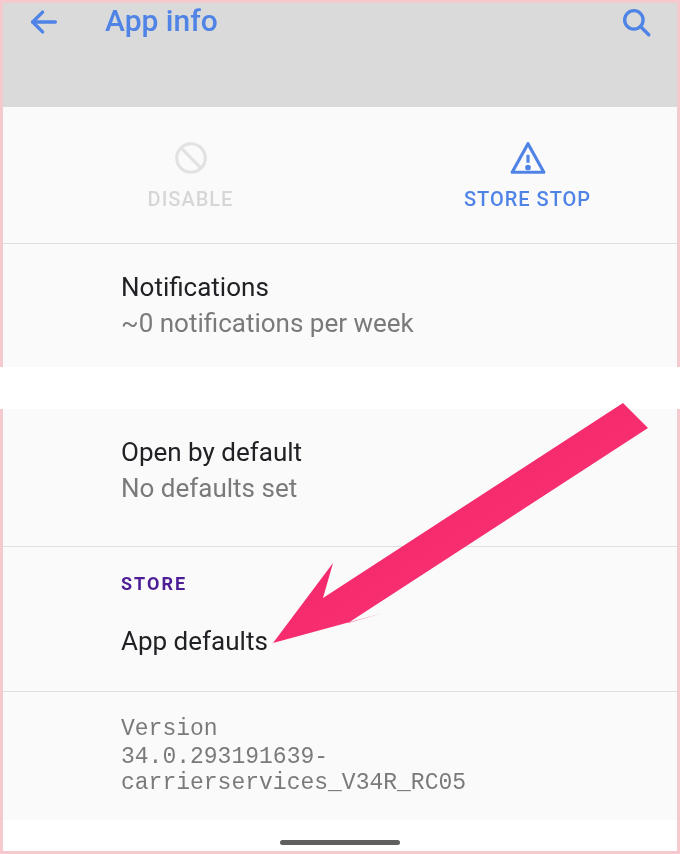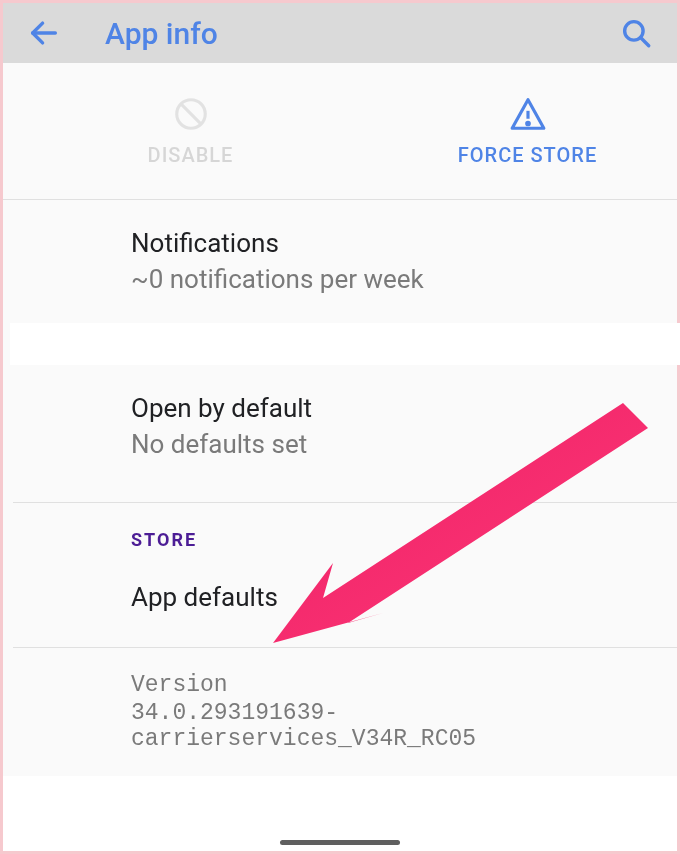--- a/index.html
+++ b/index.html
@@ -12,24 +12,23 @@
     overflow: hidden;
   }
   .frame {
     width: 680px;
     height: 854px;
     border: 3px solid #f6c9ce;
     position: relative;
     background: #fff;
   }
   .header {
-    height: 60px;
+    height: 104px;
     background: #dadada;
     display: flex;
-    align-items: center;
     padding: 0 22px;
   }
   .back-icon {
     width: 38px; height: 38px;
     display: inline-flex;
     align-items: center;
     justify-content: center;
     color: #4f84e6;
     cursor: pointer;
     margin-right: 42px;
@@ -71,21 +70,20 @@
     letter-spacing: 1px;
   }
   .action-btn.disabled .action-label { color: #9e9e9e; }
   .action-btn.active .action-label { color: #4f84e6; }
   .action-icon { width: 38px; height: 38px; display:flex; align-items:center; justify-content:center;}
   .action-btn.active .action-icon { color: #4f84e6; }
   .action-btn.disabled .action-icon { color: #bdbdbd; }
 
   .list {
     background: #fafafa;
-    padding-left: 10px;
   }
   .list-item {
     padding: 28px 22px 28px 118px;
     border-bottom: 1px solid transparent;
     cursor: pointer;
   }
   .list-item .primary {
     font-size: 26px;
     color: #202124;
     margin-bottom: 6px;
@@ -177,21 +175,21 @@
       <div class="action-label">DISABLE</div>
     </div>
     <div class="action-btn active">
       <div class="action-icon">
         <svg viewBox="0 0 24 24" width="40" height="40" fill="none" stroke="currentColor" stroke-width="2" stroke-linejoin="round">
             <path d="M12 3 L22 21 L2 21 Z"></path>
             <line x1="12" y1="10" x2="12" y2="15"></line>
             <circle cx="12" cy="18" r="0.8" fill="currentColor"></circle>
           </svg>
       </div>
-      <div class="action-label">FORCE STORE</div>
+      <div class="action-label">STORE STOP</div>
     </div>
   </div>
 
   <div class="list">
 
     <div class="list-item">
       <div class="primary">Notifications</div>
       <div class="secondary">~0 notifications per week</div>
     </div>
 

